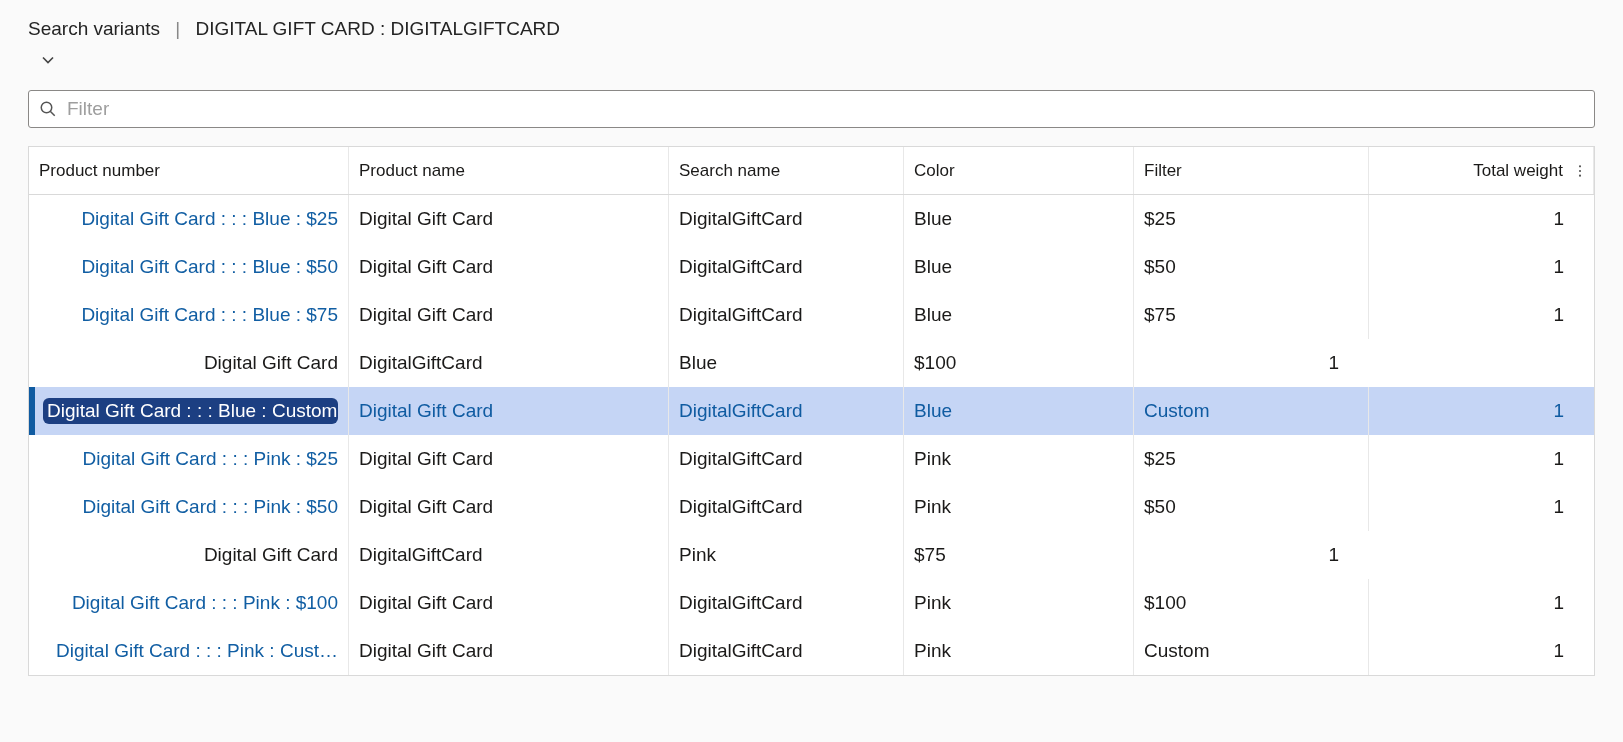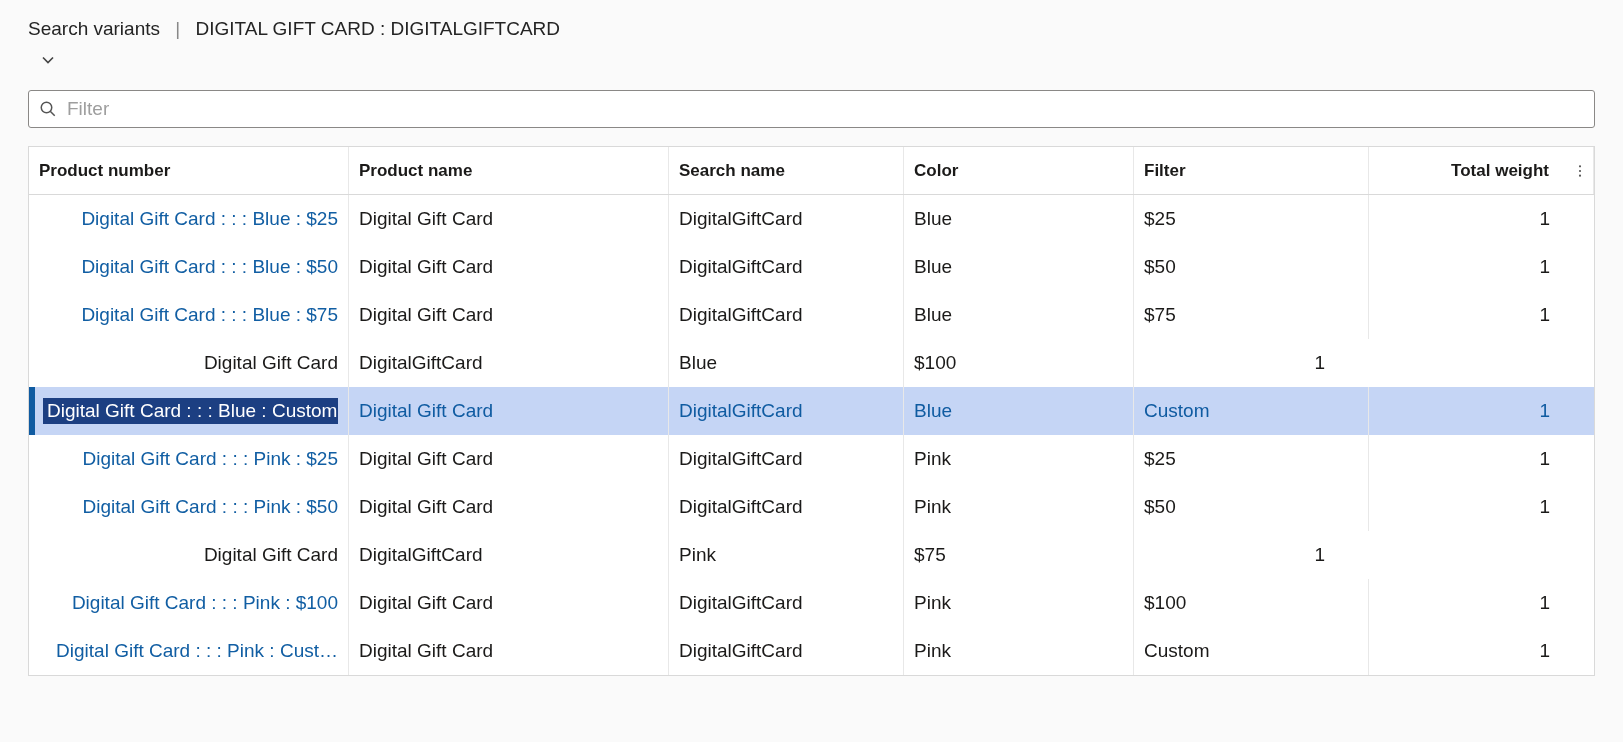--- a/index.html
+++ b/index.html
@@ -48,36 +48,36 @@
     width: 100%;
     overflow: hidden;
   }
   .grid-header, .grid-row {
     display: grid;
     grid-template-columns: 320px 320px 235px 230px 235px 1fr;
     align-items: center;
   }
   .grid-header {
     border-bottom: 1px solid #d9d9d9;
-    font-weight: 700;
+    font-weight: 400;
     font-size: 17px;
     color: #1b1a19;
     height: 48px;
     position: relative;
   }
   .grid-header .hcell, .grid-row .cell {
     padding: 0 10px;
     border-right: 1px solid #e8e8e8;
     height: 100%;
     display: flex; align-items: center;
     overflow: hidden;
     white-space: nowrap;
   }
   .grid-header .hcell:last-child, .grid-row .cell:last-child { border-right: none; }
-  .hcell.num, .cell.num { justify-content: flex-end; padding-right: 44px; }
+  .hcell.num, .cell.num { justify-content: flex-end; padding-right: 30px; }
   .more-icon {
     position: absolute;
     right: 6px; top: 50%; transform: translateY(-50%);
     cursor: pointer;
     color: #555;
     display:flex;
   }
 
   .grid-row {
     height: 48px;
@@ -102,20 +102,21 @@
   }
   .grid-row.selected { position: relative; }
   .grid-row.selected .cell:first-child span {
     background: #1c3f82;
     color: #fff;
     padding: 2px 4px;
     display: inline-block;
     max-width: 100%;
     overflow: hidden;
     text-overflow: clip;
+    border-radius: 6px;
   }
   .cell .trunc {
     overflow: hidden;
     text-overflow: ellipsis;
     max-width: 100%;
   }
   #rows-container { position: relative; }
 </style>
 </head>
 <body>

